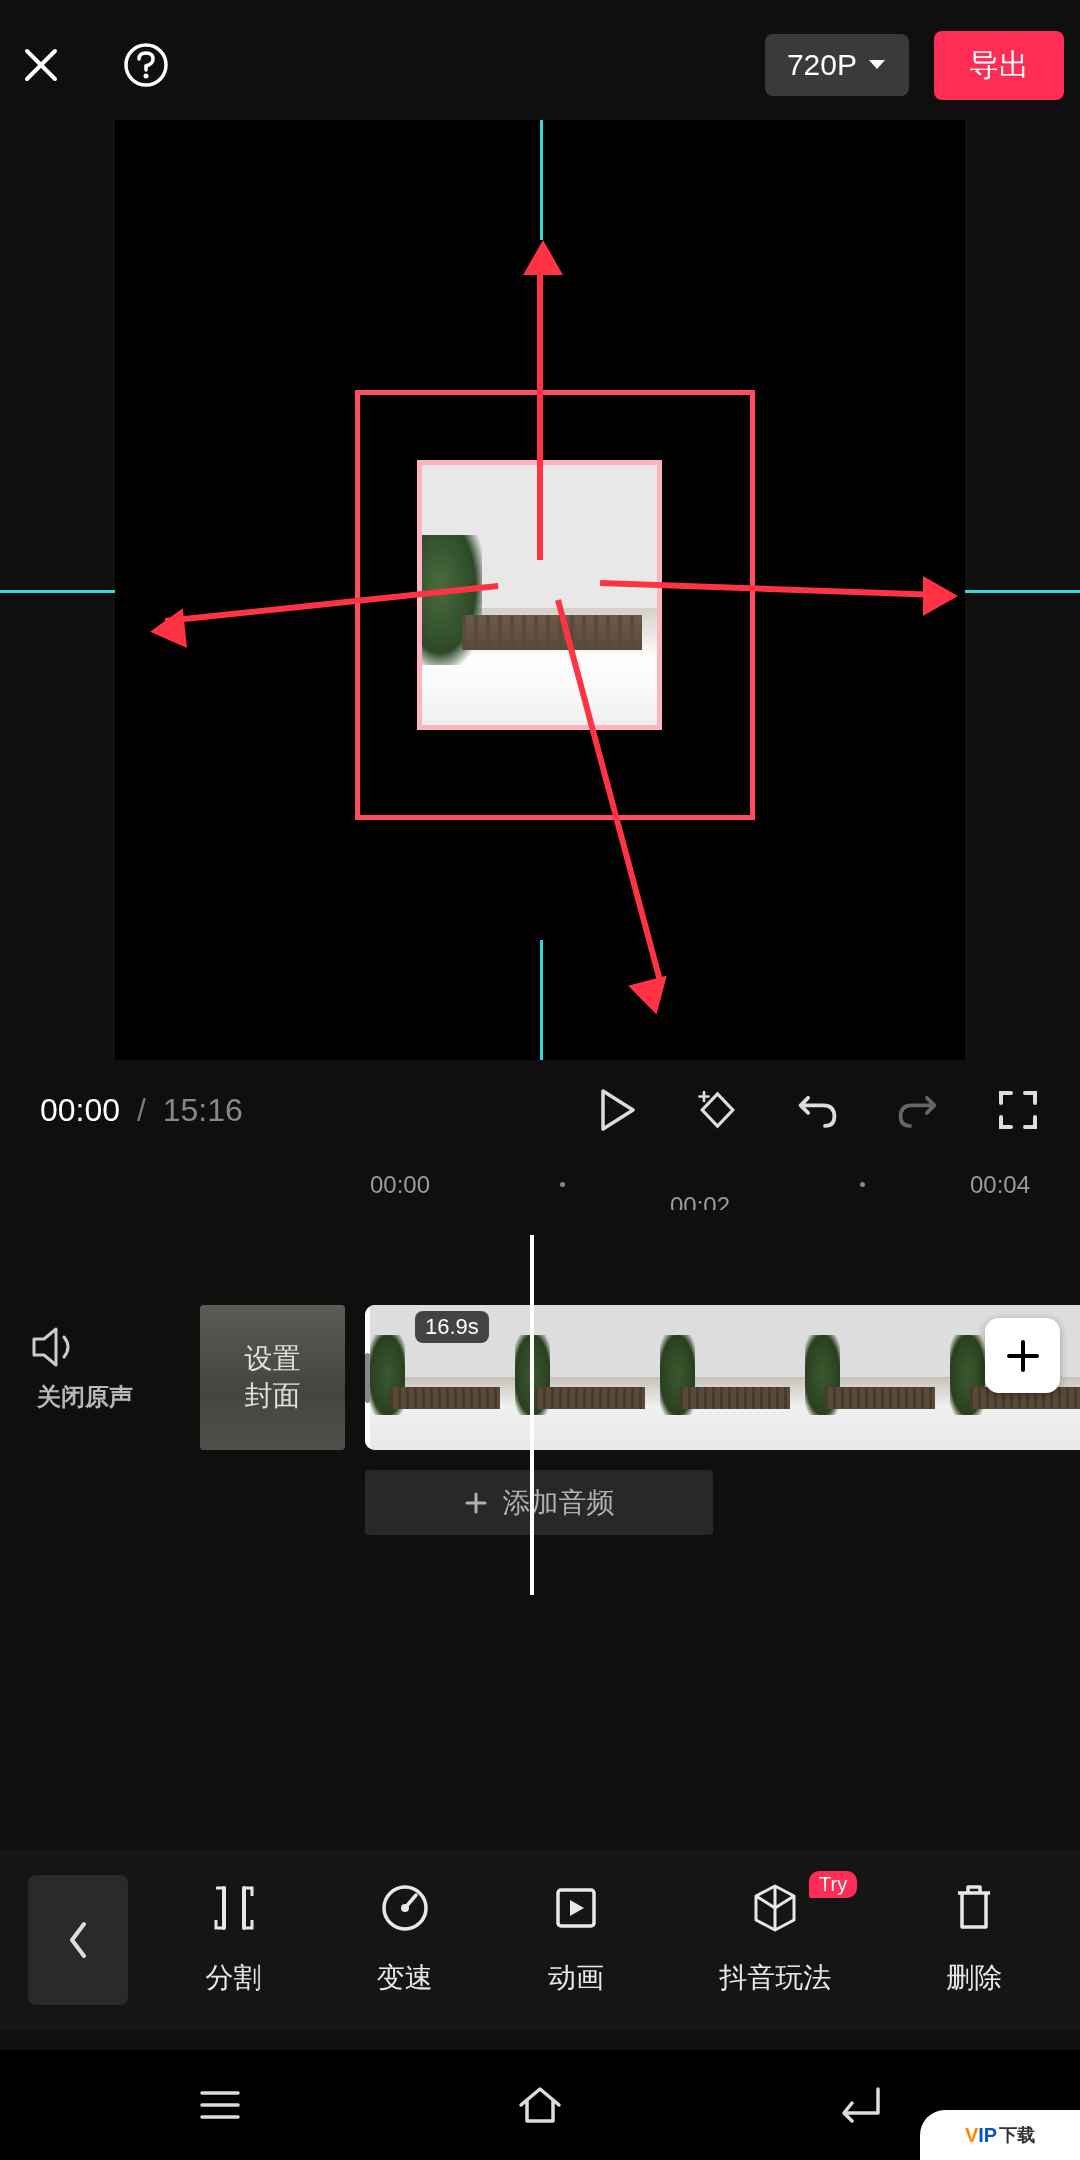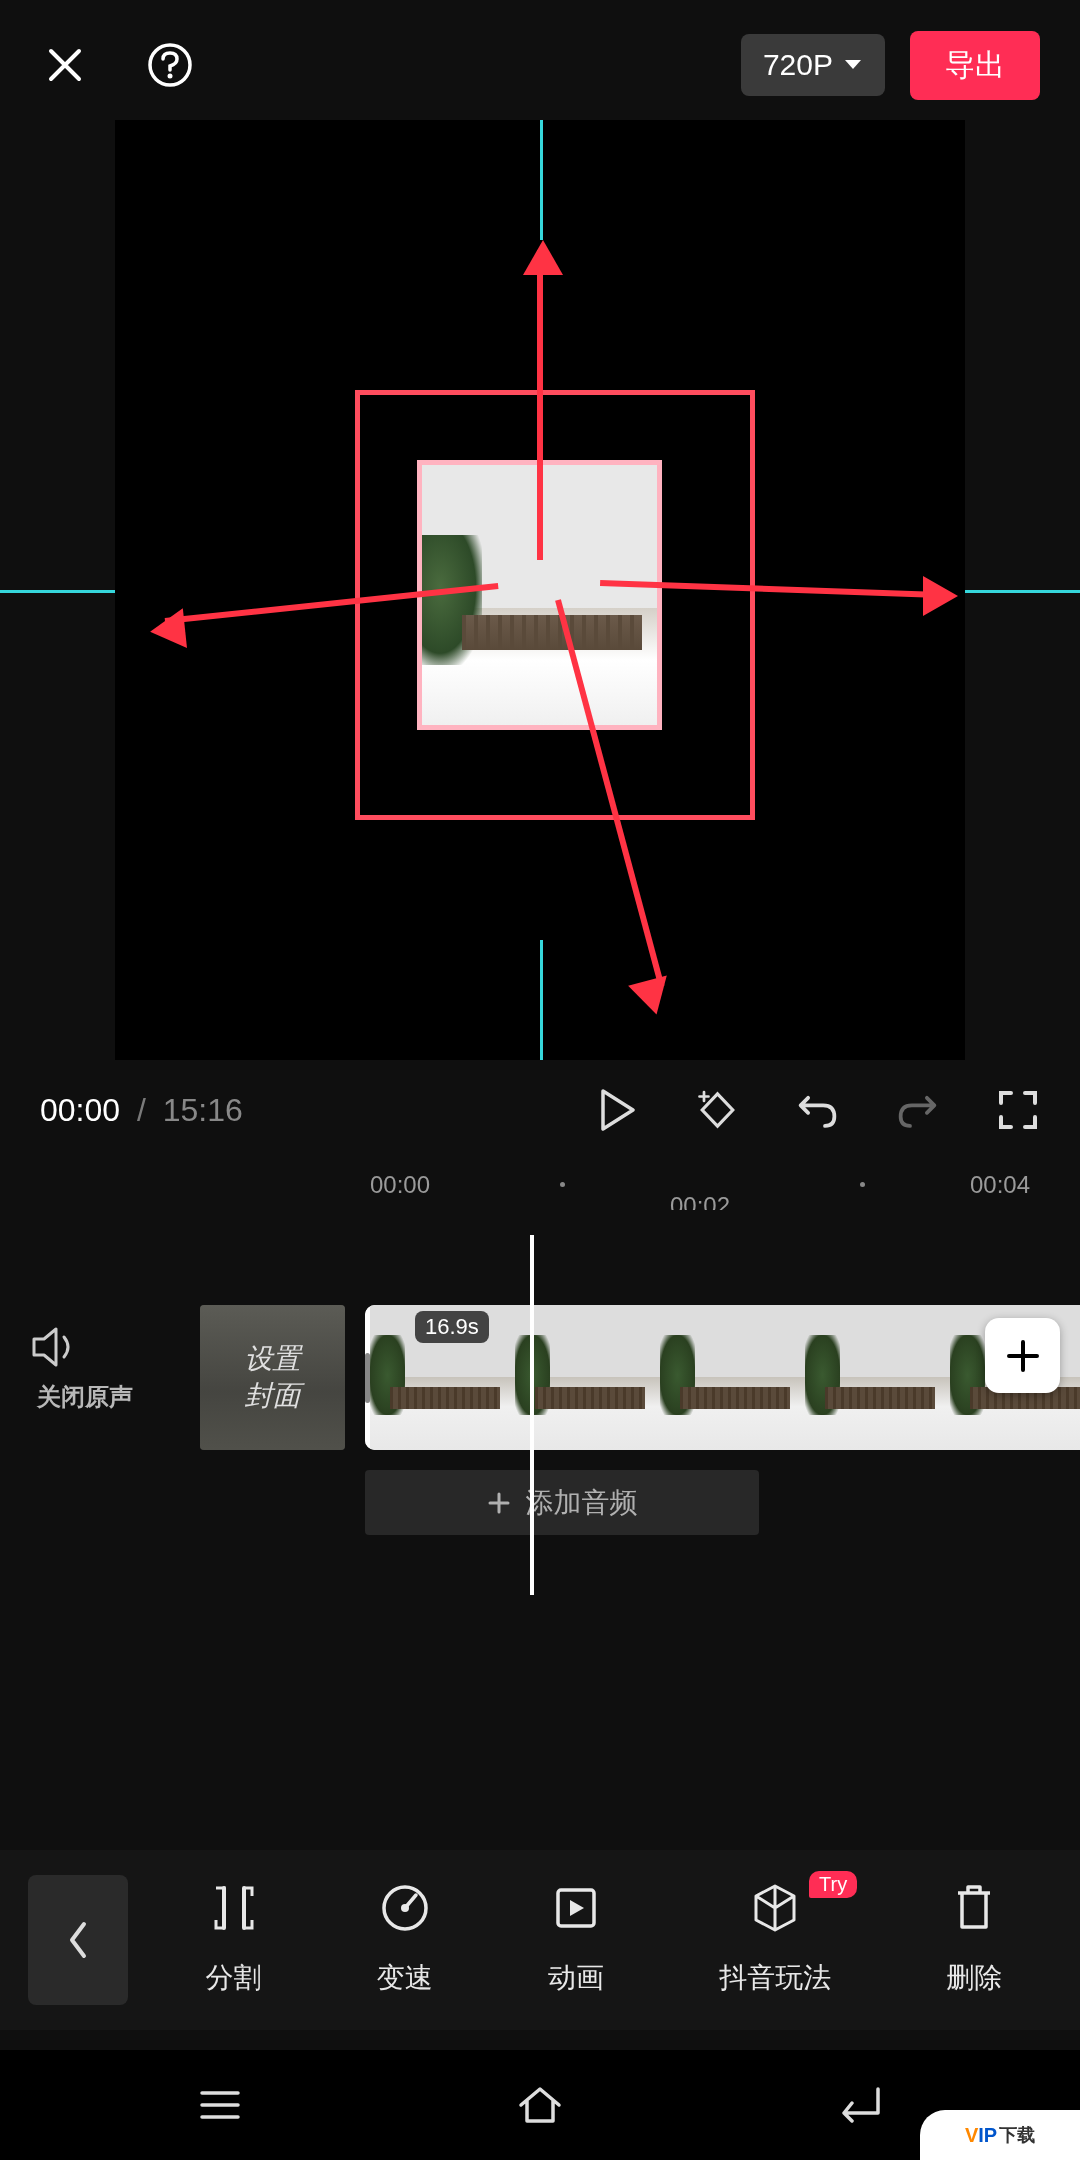--- a/index.html
+++ b/index.html
@@ -1,19 +1,19 @@
 <!DOCTYPE html>
 <html><head>
 <meta charset="utf-8">
 <style>
 * { margin: 0; padding: 0; box-sizing: border-box; }
 body { width: 1080px; height: 2160px; background: #0f0f0f; font-family: -apple-system, "PingFang SC", sans-serif; color: #fff; overflow: hidden; position: relative; }
 
 
-.header { display: flex; align-items: center; padding: 30px 40px 20px; height: 120px; }
+.header { display: flex; align-items: center; padding: 30px 16px 20px; height: 120px; }
 .header-left { display: flex; gap: 55px; align-items: center; }
 .close-btn { width: 50px; height: 50px; display: flex; align-items: center; justify-content: center; }
 .help-btn { width: 50px; height: 50px; display: flex; align-items: center; justify-content: center; }
 .header-right { margin-left: auto; display: flex; gap: 25px; align-items: center; }
 .resolution-btn { background: #3a3a3a; border-radius: 8px; padding: 14px 22px; display: flex; align-items: center; gap: 10px; font-size: 30px; font-weight: 500; }
 .export-btn { background: #ff2d55; border-radius: 8px; padding: 14px 35px; font-size: 30px; font-weight: 500; }
 
 
 .preview { position: relative; width: 850px; height: 940px; margin: 0 auto; background: #000; }
 .guide-v1 { position: absolute; left: 50%; top: 0; width: 3px; height: 120px; background: #36d7dc; }
@@ -53,30 +53,30 @@
 .rdot2 { left: 860px; }
 .rm3 { left: 970px; }
 .rdot { width: 5px; height: 5px; background: #888; border-radius: 50%; top: 22px; }
 
 
 .timeline { position: relative; height: 380px; background: #0f0f0f; }
 .audio-toggle { position: absolute; left: 30px; top: 115px; width: 110px; text-align: center; }
 .audio-toggle-label { font-size: 24px; color: #b8b8b8; margin-top: 12px; font-weight: bold; }
 .cover-cell { position: absolute; left: 200px; top: 95px; width: 145px; height: 145px; background: #3a3a38; display: flex; flex-direction: column; align-items: center; justify-content: center; font-size: 28px; color: #e0e0e0; border-radius: 4px; overflow: hidden; }
 .cover-bg { position: absolute; inset: 0; background: linear-gradient(to bottom, #6a6a62 0%, #4a4a44 60%, #5a5a52 100%); opacity: 0.7; }
-.cover-txt { position: relative; z-index: 1; line-height: 1.3; font-style: italic; }
+.cover-txt { position: relative; z-index: 1; line-height: 1.3; }
 .clip-track { position: absolute; left: 365px; top: 95px; right: 0; height: 145px; background: #fff; border-radius: 10px 0 0 10px; overflow: hidden; display: flex; }
 .clip-handle { width: 40px; height: 100%; background: #fff; display: flex; align-items: center; justify-content: center; }
 .clip-handle-bar { width: 5px; height: 50px; background: #888; border-radius: 3px; }
 .clip-frame { width: 145px; height: 145px; background: linear-gradient(to bottom, #ddd 0%, #ddd 50%, #c8c4bc 50%, #f0f0f0 70%, #e8e8e8 100%); position: relative; flex-shrink: 0; }
 .clip-dur { position: absolute; left: 50px; top: 6px; background: rgba(40,40,40,0.85); color: #fff; font-size: 22px; padding: 3px 10px; border-radius: 8px; z-index: 3; }
 .cf-tree { position: absolute; left: 0; top: 30px; width: 35px; height: 80px; background: radial-gradient(ellipse, #3a5a30 0%, #2a4020 70%, transparent 90%); }
 .cf-fence { position: absolute; left: 20px; top: 82px; width: 110px; height: 22px; background: repeating-linear-gradient(90deg, #4a3a2a 0 3px, transparent 3px 8px), #5a4a3a; }
 .add-clip-btn { position: absolute; right: 20px; top: 108px; width: 75px; height: 75px; background: #fff; border-radius: 14px; display: flex; align-items: center; justify-content: center; z-index: 5; box-shadow: 0 2px 8px rgba(0,0,0,0.3); }
-.audio-track { position: absolute; left: 365px; top: 260px; width: 394px; height: 65px; background: #282828; display: flex; align-items: center; justify-content: center; gap: 15px; font-size: 28px; color: #b0b0b0; border-radius: 4px; }
+.audio-track { position: absolute; left: 365px; top: 260px; width: 348px; height: 65px; background: #282828; display: flex; align-items: center; justify-content: center; gap: 15px; font-size: 28px; color: #b0b0b0; border-radius: 4px; }
 .playhead { position: absolute; left: 530px; top: 25px; width: 4px; height: 360px; background: #fff; z-index: 10; }
 
 
 .toolbar { position: absolute; bottom: 130px; left: 0; right: 0; height: 180px; background: #151515; display: flex; align-items: center; padding: 0 0 0 0; }
 .back-btn { width: 100px; height: 130px; background: #2a2a2a; margin-left: 28px; display: flex; align-items: center; justify-content: center; border-radius: 8px; }
 .tools { display: flex; flex: 1; justify-content: space-around; padding: 0 20px; }
 .tool { display: flex; flex-direction: column; align-items: center; gap: 26px; font-size: 28px; color: #e8e8e8; position: relative; }
 .tool-icon { width: 50px; height: 50px; display: flex; align-items: center; justify-content: center; }
 .try-badge { position: absolute; top: -12px; right: -26px; background: #ff2d55; color: #fff; font-size: 20px; padding: 2px 10px; border-radius: 10px 10px 10px 2px; font-weight: 500; }
 

